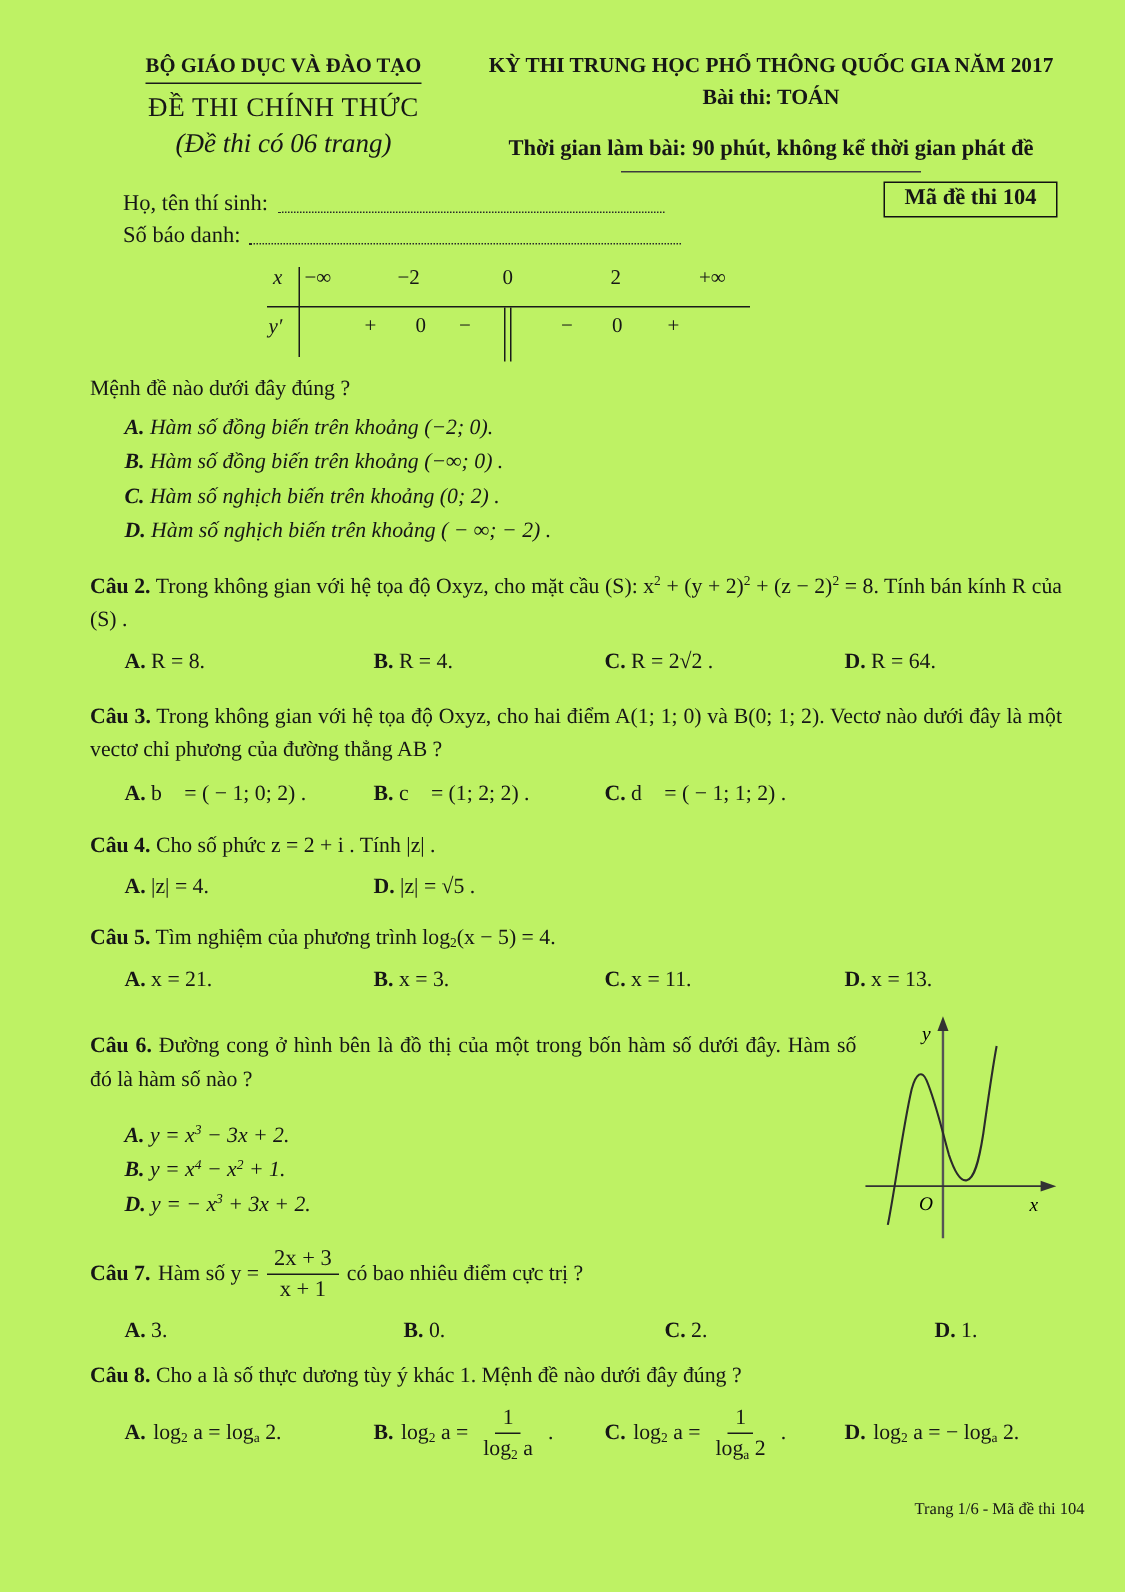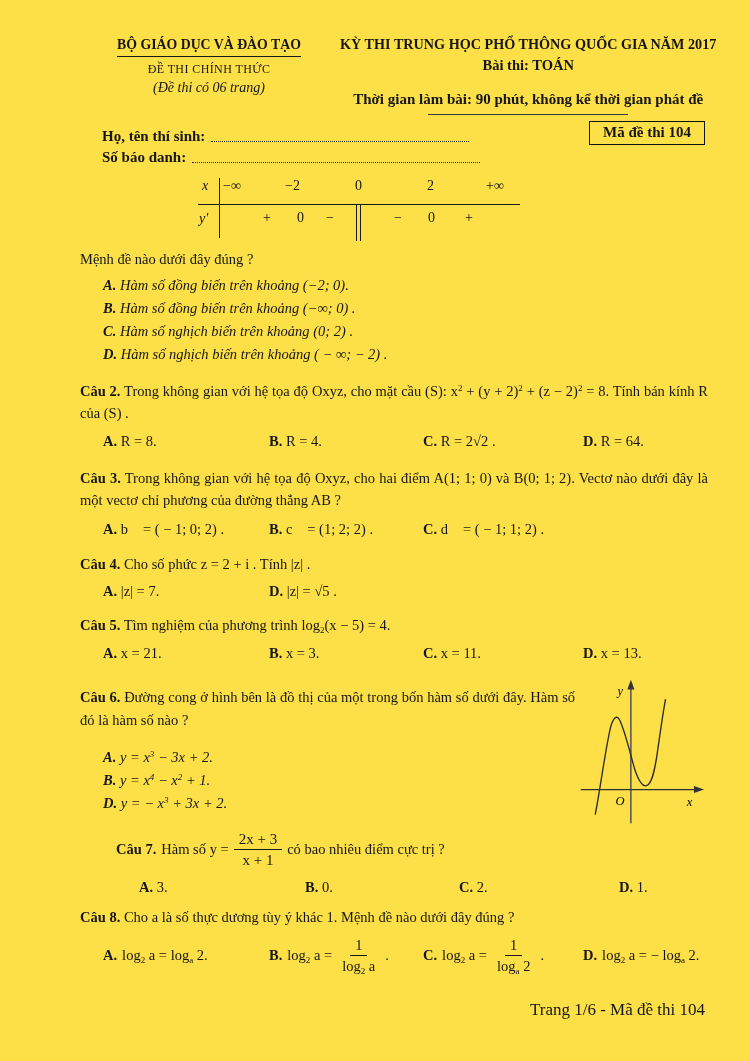--- a/index.html
+++ b/index.html
@@ -1,41 +1,41 @@
 <!DOCTYPE html>
 <html><head>
 <meta charset="utf-8">
 <style>
   * { margin:0; padding:0; box-sizing:border-box; }
   html,body { background:#e9e9e7; }
   .page {
     position:relative; width:750px; height:1061px; margin:0 auto;
-    background:#fde047; overflow:hidden;
+    background:#bef264; overflow:hidden;
     font-family:"Liberation Serif","DejaVu Serif",serif;
-    color:#161616; font-size:14.5px;padding-left:20px;
+    color:#161616; font-size:14.5px;
   }
   .content { padding:36px 42px 0 60px; }
 
   
   .header { display:flex; }
   .h-left { flex:none; width:242px; margin-left:8px; text-align:center; }
   .h-right { flex:1; margin-left:10px; text-align:center; }
   .h-org { display:inline-block; font-weight:bold; font-size:13.8px; white-space:nowrap;
            padding-bottom:3px; border-bottom:1.4px solid #1a1a1a; }
-  .h-official { font-size:12px; letter-spacing:.4px; margin-top:5px; }
-  .h-note { font-style:italic; font-size:14px; margin-top:3px; }
+  .h-official { font-size:18px; letter-spacing:.4px; margin-top:5px; }
+  .h-note { font-style:italic; font-size:18px; margin-top:3px; }
   .h-title { font-weight:bold; font-size:14.2px; white-space:nowrap; }
   .h-subject { font-weight:bold; font-size:14.5px; margin-top:4px; }
   .h-duration { font-weight:bold; font-size:15px; margin-top:17px; }
   .h-rule { width:200px; border-bottom:1.6px solid #3c3c3c; margin:6px auto 0; }
 
   
   .candidate { position:relative; margin-top:9px; padding-left:22px; }
   .c-line { display:flex; align-items:flex-end; height:21px; }
-  .c-label { font-weight:bold; font-size:15px; white-space:nowrap; }
+  .c-label { font-weight:normal; font-size:15px; white-space:nowrap; }
   .c-dots { border-bottom:1.7px dotted #2a2a2a; margin:0 0 3px 6px; }
   .c-dots.name { width:258px; }
   .c-dots.sbd { width:288px; }
   .code-box { position:absolute; top:-3px; right:3px; border:1.6px solid #111;
               padding:2px 13px 3px; font-weight:bold; font-size:15px; }
 
   
   .q { margin-top:10px; }
   .qnum { font-weight:bold; }
   .stem { text-align:justify; line-height:22.5px; }
@@ -66,21 +66,21 @@
   .frac .fnum { padding:0 5px 1px; border-bottom:1.2px solid #1a1a1a; }
   .frac .fden { padding:1px 5px 0; }
   .q7-line { display:flex; align-items:center; line-height:1.3; margin-top:2px; }
   .q7-line .frac { font-size:15px; }
   .opt-cell { display:flex; align-items:center; white-space:nowrap; }
   .opt-cell .opt-label { margin-right:5px; }
 
   sup { font-size:.62em; line-height:0; vertical-align:.55em; }
   sub { font-size:.62em; line-height:0; vertical-align:-.28em; }
 
-  .footer { position:absolute; top:1000px; right:45px; font-size:17px; }
+  .footer { position:absolute; top:1000px; right:27px; font-size:11px; }
 </style>
 </head>
 <body>
 
 <div class="page">
   <div class="content">
 
     <div class="header">
       <div class="h-left">
         <div><span class="h-org">BỘ GIÁO DỤC VÀ ĐÀO TẠO</span></div>
@@ -150,21 +150,21 @@
       <div class="opts-grid" style="line-height:25px;">
         <div><span class="opt-label">A.</span> <span>b⃗ = ( − 1; 0; 2) .</span></div>
         <div><span class="opt-label">B.</span> <span>c⃗ = (1; 2; 2) .</span></div>
         <div><span class="opt-label">C.</span> <span>d⃗ = ( − 1; 1; 2) .</span></div>
       </div>
     </div>
 
     <div class="q" style="margin-top:11px;">
       <div class="stem"><span class="qnum">Câu 4.</span> <span>Cho số phức z = 2 + i . Tính |z| .</span></div>
       <div class="opts-grid">
-        <div><span class="opt-label">A.</span> <span>|z| = 7.</span></div>
+        <div><span class="opt-label">A.</span> <span>|z| = 4.</span></div>
         <div><span class="opt-label">D.</span> <span>|z| = √5 .</span></div>
       </div>
     </div>
 
     <div class="q" style="margin-top:11px;">
       <div class="stem"><span class="qnum">Câu 5.</span> <span>Tìm nghiệm của phương trình log<sub>2</sub>(x − 5) = 4.</span></div>
       <div class="opts-grid">
         <div><span class="opt-label">A.</span> <span>x = 21.</span></div>
         <div><span class="opt-label">B.</span> <span>x = 3.</span></div>
         <div><span class="opt-label">C.</span> <span>x = 11.</span></div>
@@ -188,31 +188,31 @@
           <line x1="6" y1="115" x2="127" y2="115" stroke="#333" stroke-width="1.3"></line>
           <polygon points="134,115 123.5,111.4 123.5,118.6" fill="#333"></polygon>
           <path d="M21,141 C26,116 31,76 37,50 C40,39 44,37 47,44 C53,58 58,80 62,94 C66,106 70,112 74,111 C79,110 82,99 85,80 C88,59 91,37 94,21" fill="none" stroke="#2b2b2b" stroke-width="1.4"></path>
           <text class="graph-label" x="44" y="17">y</text>
           <text class="graph-label" x="116" y="132">x</text>
           <text class="graph-label" x="42" y="131">O</text>
         </svg>
       </div>
     </div>
 
-    <div class="q" style="margin-top:2px;margin-left:36px;">
+    <div class="q" style="margin-top:2px;">
       <div class="q7-line">
         <span class="qnum" style="margin-right:5px;">Câu 7.</span>
         <span>Hàm số y =</span>
         <span class="frac">
           <span class="fnum">2x + 3</span>
           <span class="fden">x + 1</span>
         </span>
         <span>có bao nhiêu điểm cực trị ?</span>
       </div>
-      <div class="opts-grid" style="margin-top:6px;">
+      <div class="opts-grid" style="margin-top:6px;gap:20px;">
         <div><span class="opt-label">A.</span> <span>3.</span></div>
         <div><span class="opt-label">B.</span> <span>0.</span></div>
         <div><span class="opt-label">C.</span> <span>2.</span></div>
         <div><span class="opt-label">D.</span> <span>1.</span></div>
       </div>
     </div>
 
     <div class="q" style="margin-top:7px;">
       <div class="stem"><span class="qnum">Câu 8.</span> <span>Cho a là số thực dương tùy ý khác 1. Mệnh đề nào dưới đây đúng ?</span></div>
       <div class="opts-grid" style="margin-top:7px;">

